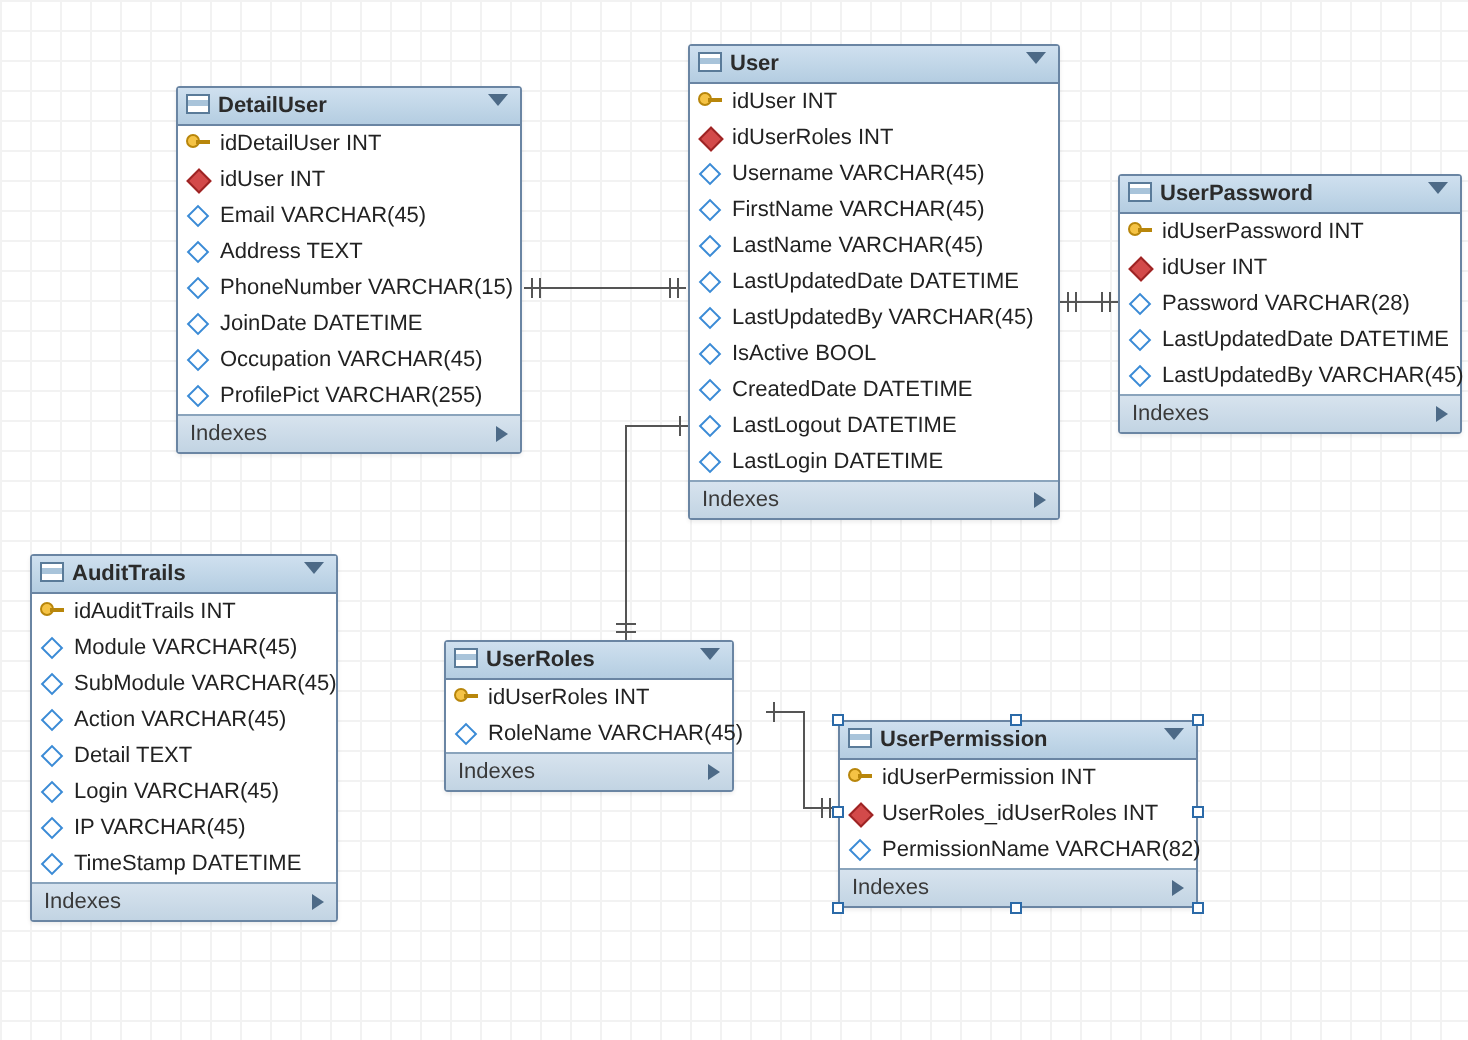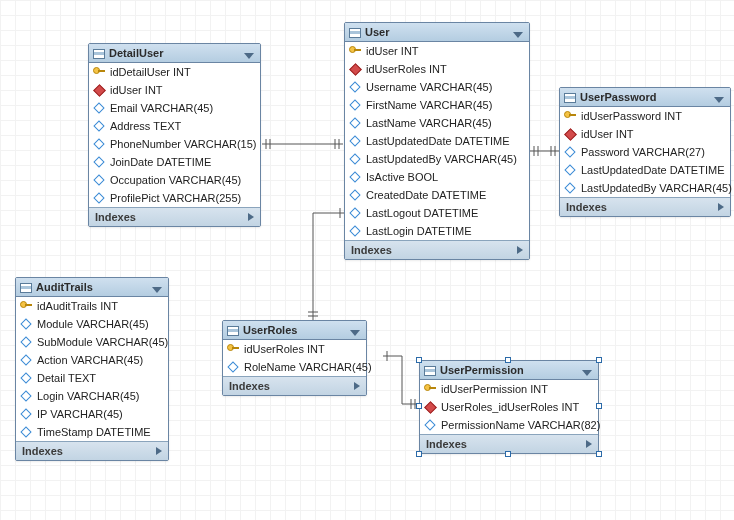--- a/index.html
+++ b/index.html
@@ -24,21 +24,21 @@
     background: #ffffff;
     border: 1px solid #6a85a3;
     border-radius: 2px;
     box-shadow: 0 1px 2px rgba(0,0,0,0.08);
   }
   .entity .hdr {
     background: linear-gradient(#cfe0ef, #b4cde1);
     border-bottom: 1px solid #6a85a3;
     padding: 3px 6px 3px 4px;
     display: flex;
-    align-items: flex-end;
+    align-items: flex-start;
     gap: 4px;
     font-weight: bold;
     color: #2b2b2b;
   }
   .entity .hdr .tbl-icon {
     width: 12px; height: 10px;
     background: #fff;
     border: 1px solid #5a7b99;
     position: relative;
   }
@@ -61,21 +61,21 @@
     white-space: nowrap;
   }
   .entity .idx {
     background: linear-gradient(#d7e3ee, #c2d4e3);
     border-top: 1px solid #8aa4bc;
     padding: 3px 6px;
     display: flex;
     align-items: center;
     justify-content: space-between;
     color: #3a3a3a;
-    font-weight: bold;
+    font-weight: normal;
   }
   .entity .idx .arrow-r {
     width:0; height:0;
     border-top: 4px solid transparent;
     border-bottom: 4px solid transparent;
     border-left: 6px solid #4d6a87;
   }
   .ic { width: 12px; height: 12px; display: inline-block; position: relative; flex-shrink:0; }
   .ic-pk::before { 
     content:""; position:absolute; width:5px; height:5px; border-radius:50%;
@@ -232,21 +232,21 @@
   <div class="row">
         <span class="ic ic-pk"></span>
         <span>idUserPassword INT</span>
       </div>
   <div class="row">
         <span class="ic ic-fk"></span>
         <span>idUser INT</span>
       </div>
   <div class="row">
         <span class="ic ic-col"></span>
-        <span>Password VARCHAR(27)</span>
+        <span>Password VARCHAR(28)</span>
       </div>
   <div class="row">
         <span class="ic ic-col"></span>
         <span>LastUpdatedDate DATETIME</span>
       </div>
   <div class="row">
         <span class="ic ic-col"></span>
         <span>LastUpdatedBy VARCHAR(45)</span>
       </div>
   <div class="idx">

